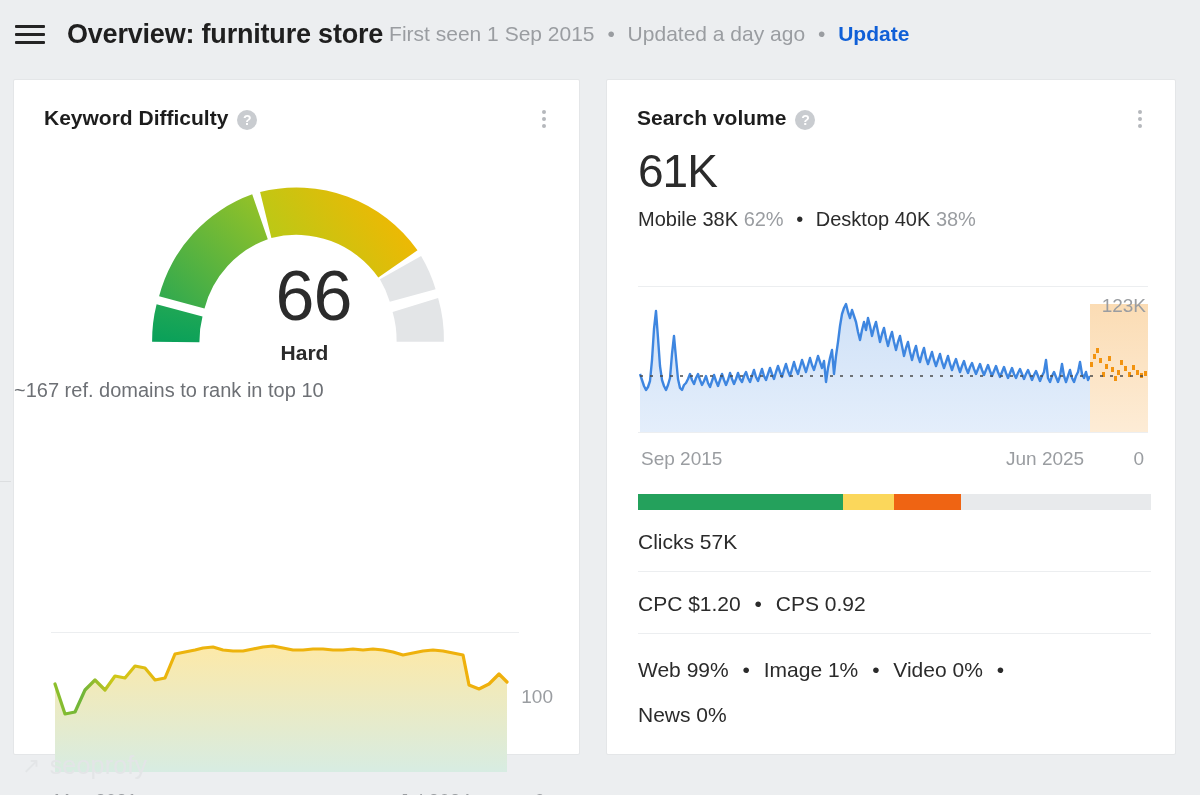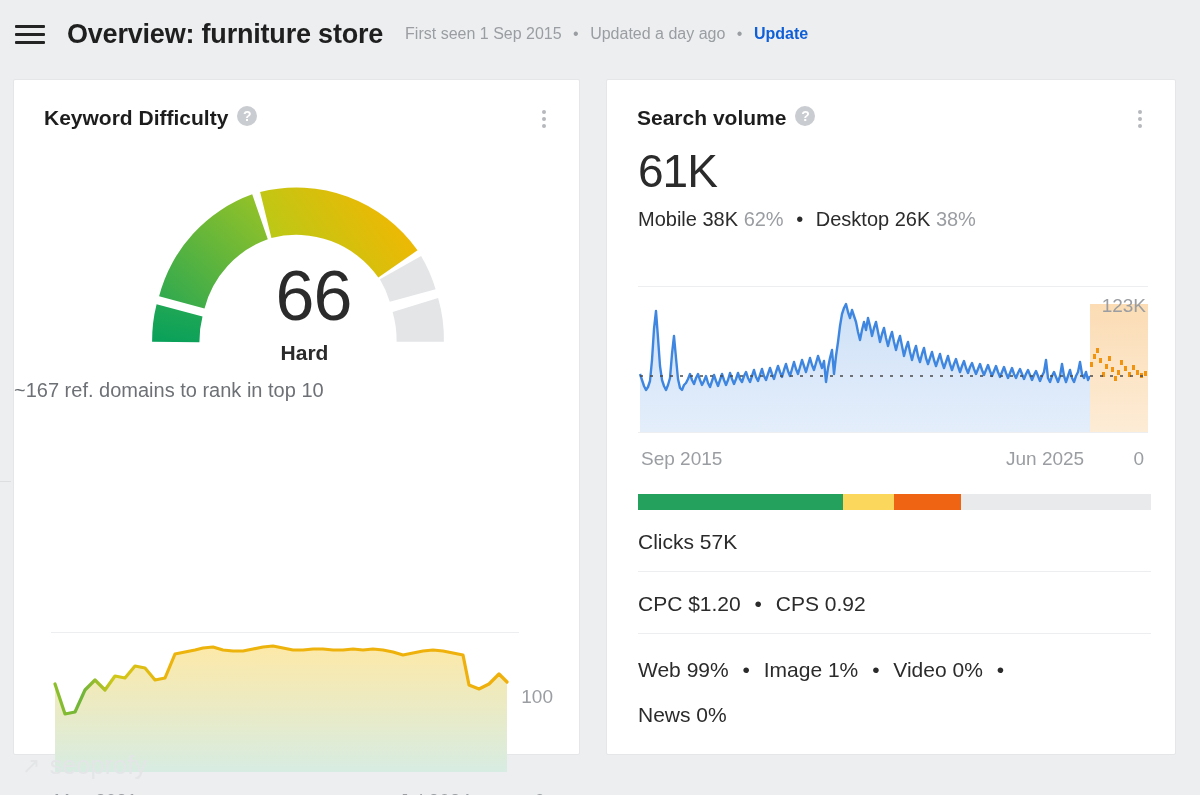--- a/index.html
+++ b/index.html
@@ -18,34 +18,34 @@
   }
   .hamburger {
     width: 30px; height: 26px; display: flex; flex-direction: column;
     justify-content: center; gap: 5px; cursor: pointer; flex: 0 0 auto;
   }
   .hamburger span { display: block; height: 3px; background: #242424; border-radius: 1px; }
   .page-title {
     font-size: 27px; font-weight: bold; color: #1f1f1f;
     margin-left: 22px; letter-spacing: -0.2px; white-space: nowrap;
   }
-  .meta { margin-left: 22px; font-size: 16px; color: #9a9da1; white-space: nowrap; }
+  .meta { margin-left: 6px; font-size: 21px; color: #9a9da1; white-space: nowrap; }
   .meta .dot { margin: 0 7px; }
   .meta .update { color: #0f5fd7; font-weight: bold; cursor: pointer; }
 
   
   .card {
     position: absolute; background: #fff; border: 1px solid #e4e6e8;
     border-radius: 2px;
   }
   #kd-card { left: 13px; top: 79px; width: 567px; height: 676px; }
   #sv-card { left: 606px; top: 79px; width: 570px; height: 676px; }
 
   .card-head {
-    display: flex; align-items: flex-start; padding: 26px 30px 0 30px;
+    display: flex; align-items: flex-end; padding: 26px 30px 0 30px;
     position: relative;
   }
   .card-title { font-size: 21px; font-weight: bold; color: #1d1d1d; }
   .help-icon {
     width: 20px; height: 20px; border-radius: 50%; background: #c9ccd0;
     color: #fff; font-size: 14px; font-weight: bold; line-height: 20px;
     text-align: center; margin-left: 9px; cursor: pointer; flex: 0 0 auto;
   }
   .kebab {
     position: absolute; right: 26px; top: 28px; width: 18px; height: 22px;
@@ -216,21 +216,21 @@
         <i></i>
       </span>
     </div>
 
     <div class="sv-big">61K</div>
 
     <div class="sv-split">
       <span>Mobile 38K</span>
       <span class="pct">62%</span>
       <span class="dot">•</span>
-      <span>Desktop 26K</span>
+      <span>Desktop 40K</span>
       <span class="pct">38%</span>
     </div>
 
     <div class="sv-chart">
       <div class="sv-axis-top"></div>
       <div class="sv-axis-bot"></div>
       <svg width="510" height="147" viewBox="0 0 510 147" style="position:absolute;left:0;top:0;">
         <defs>
           <linearGradient id="svFill" x1="0" y1="0" x2="0" y2="1">
             <stop offset="0%" stop-color="#cfe1f7"></stop>

